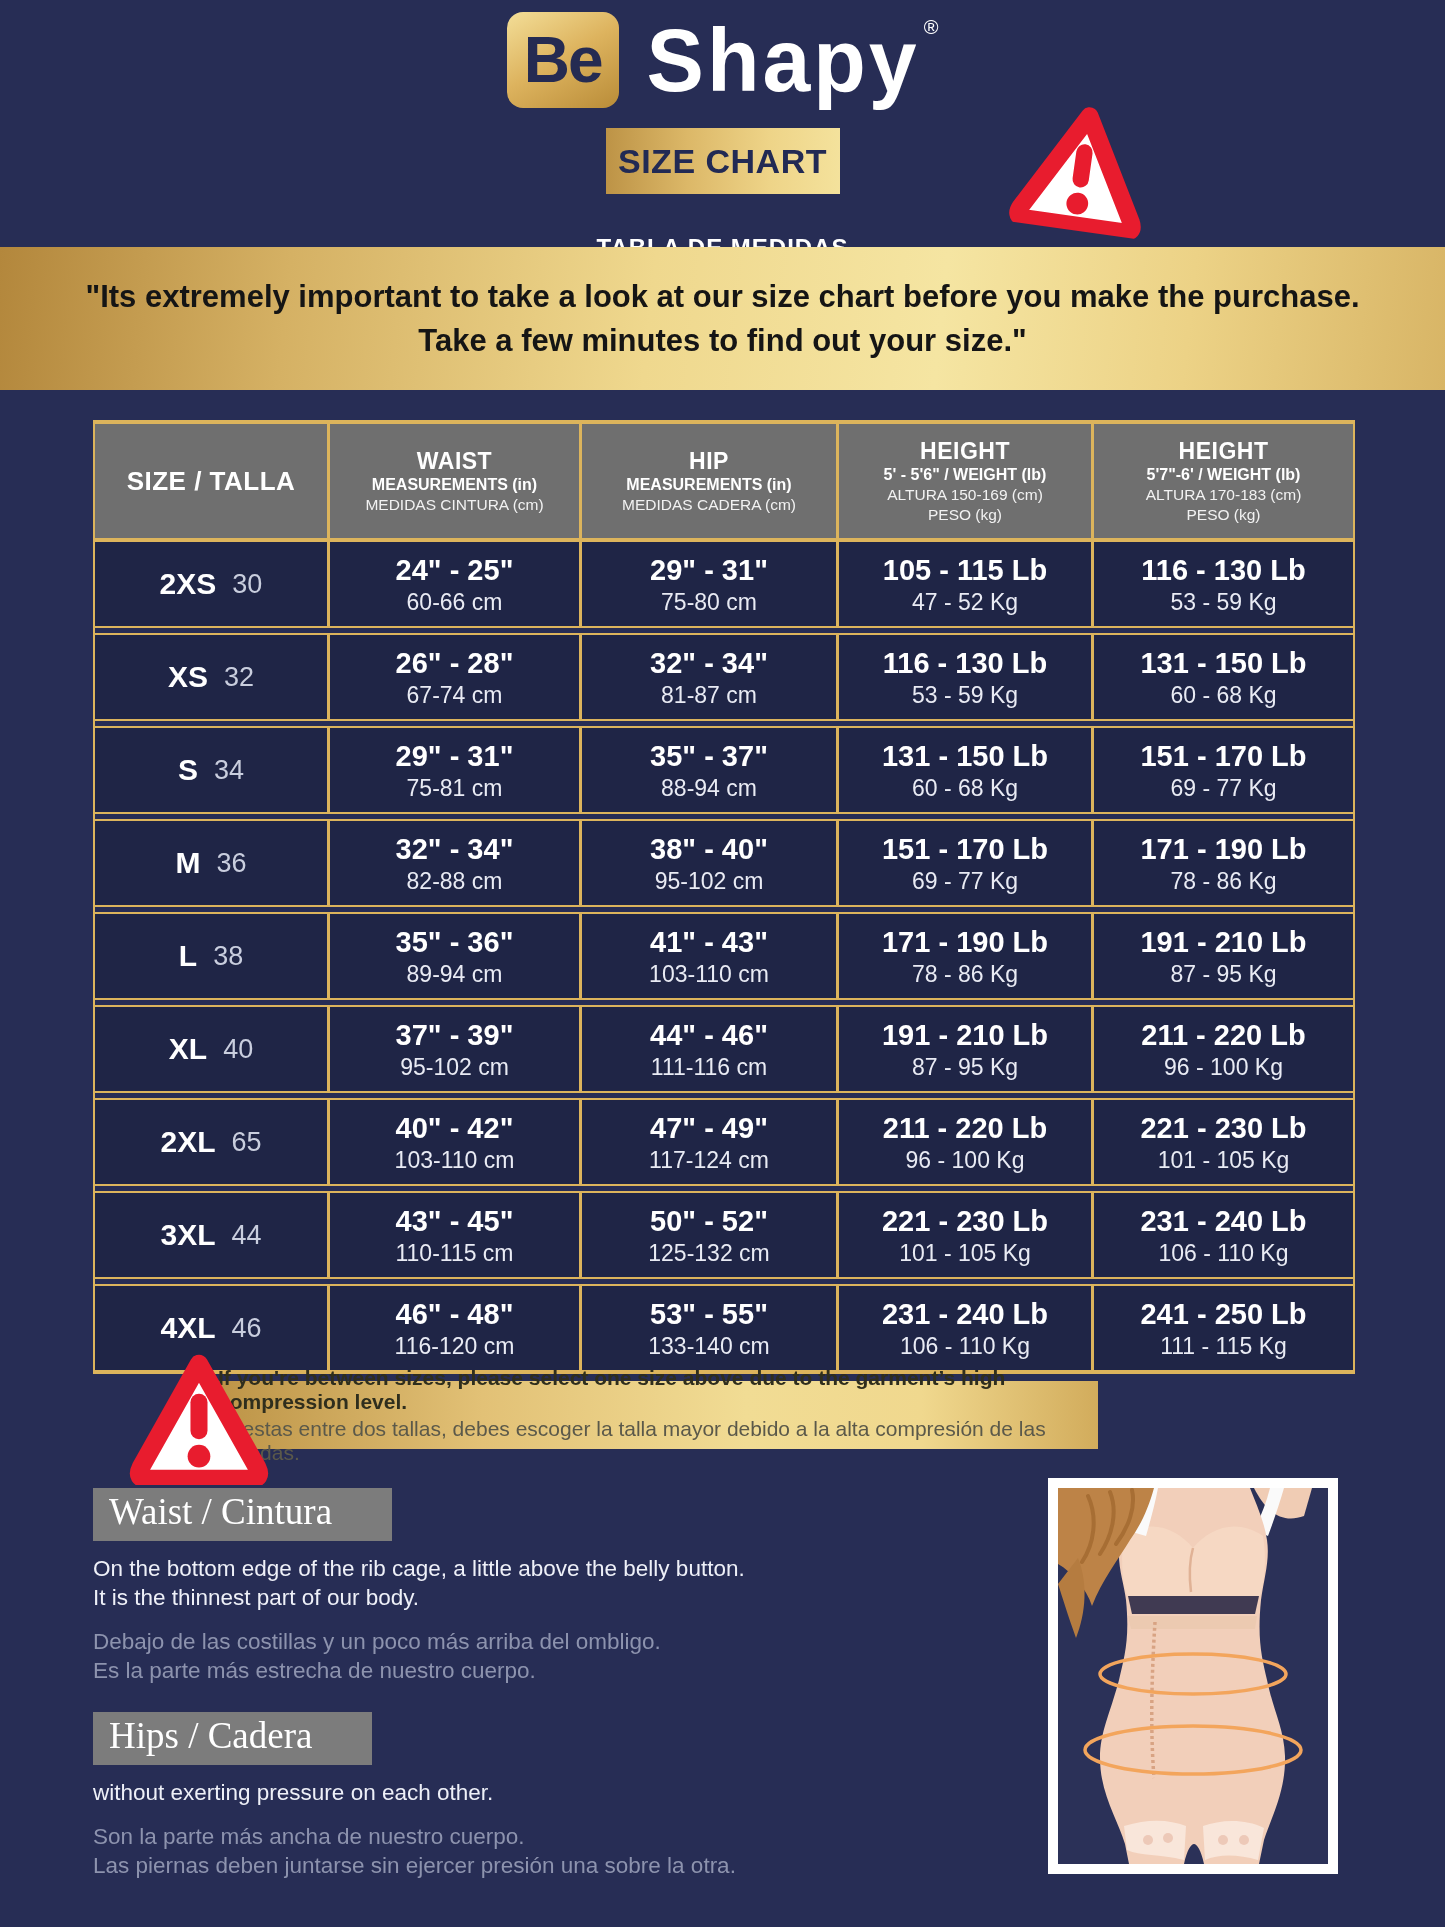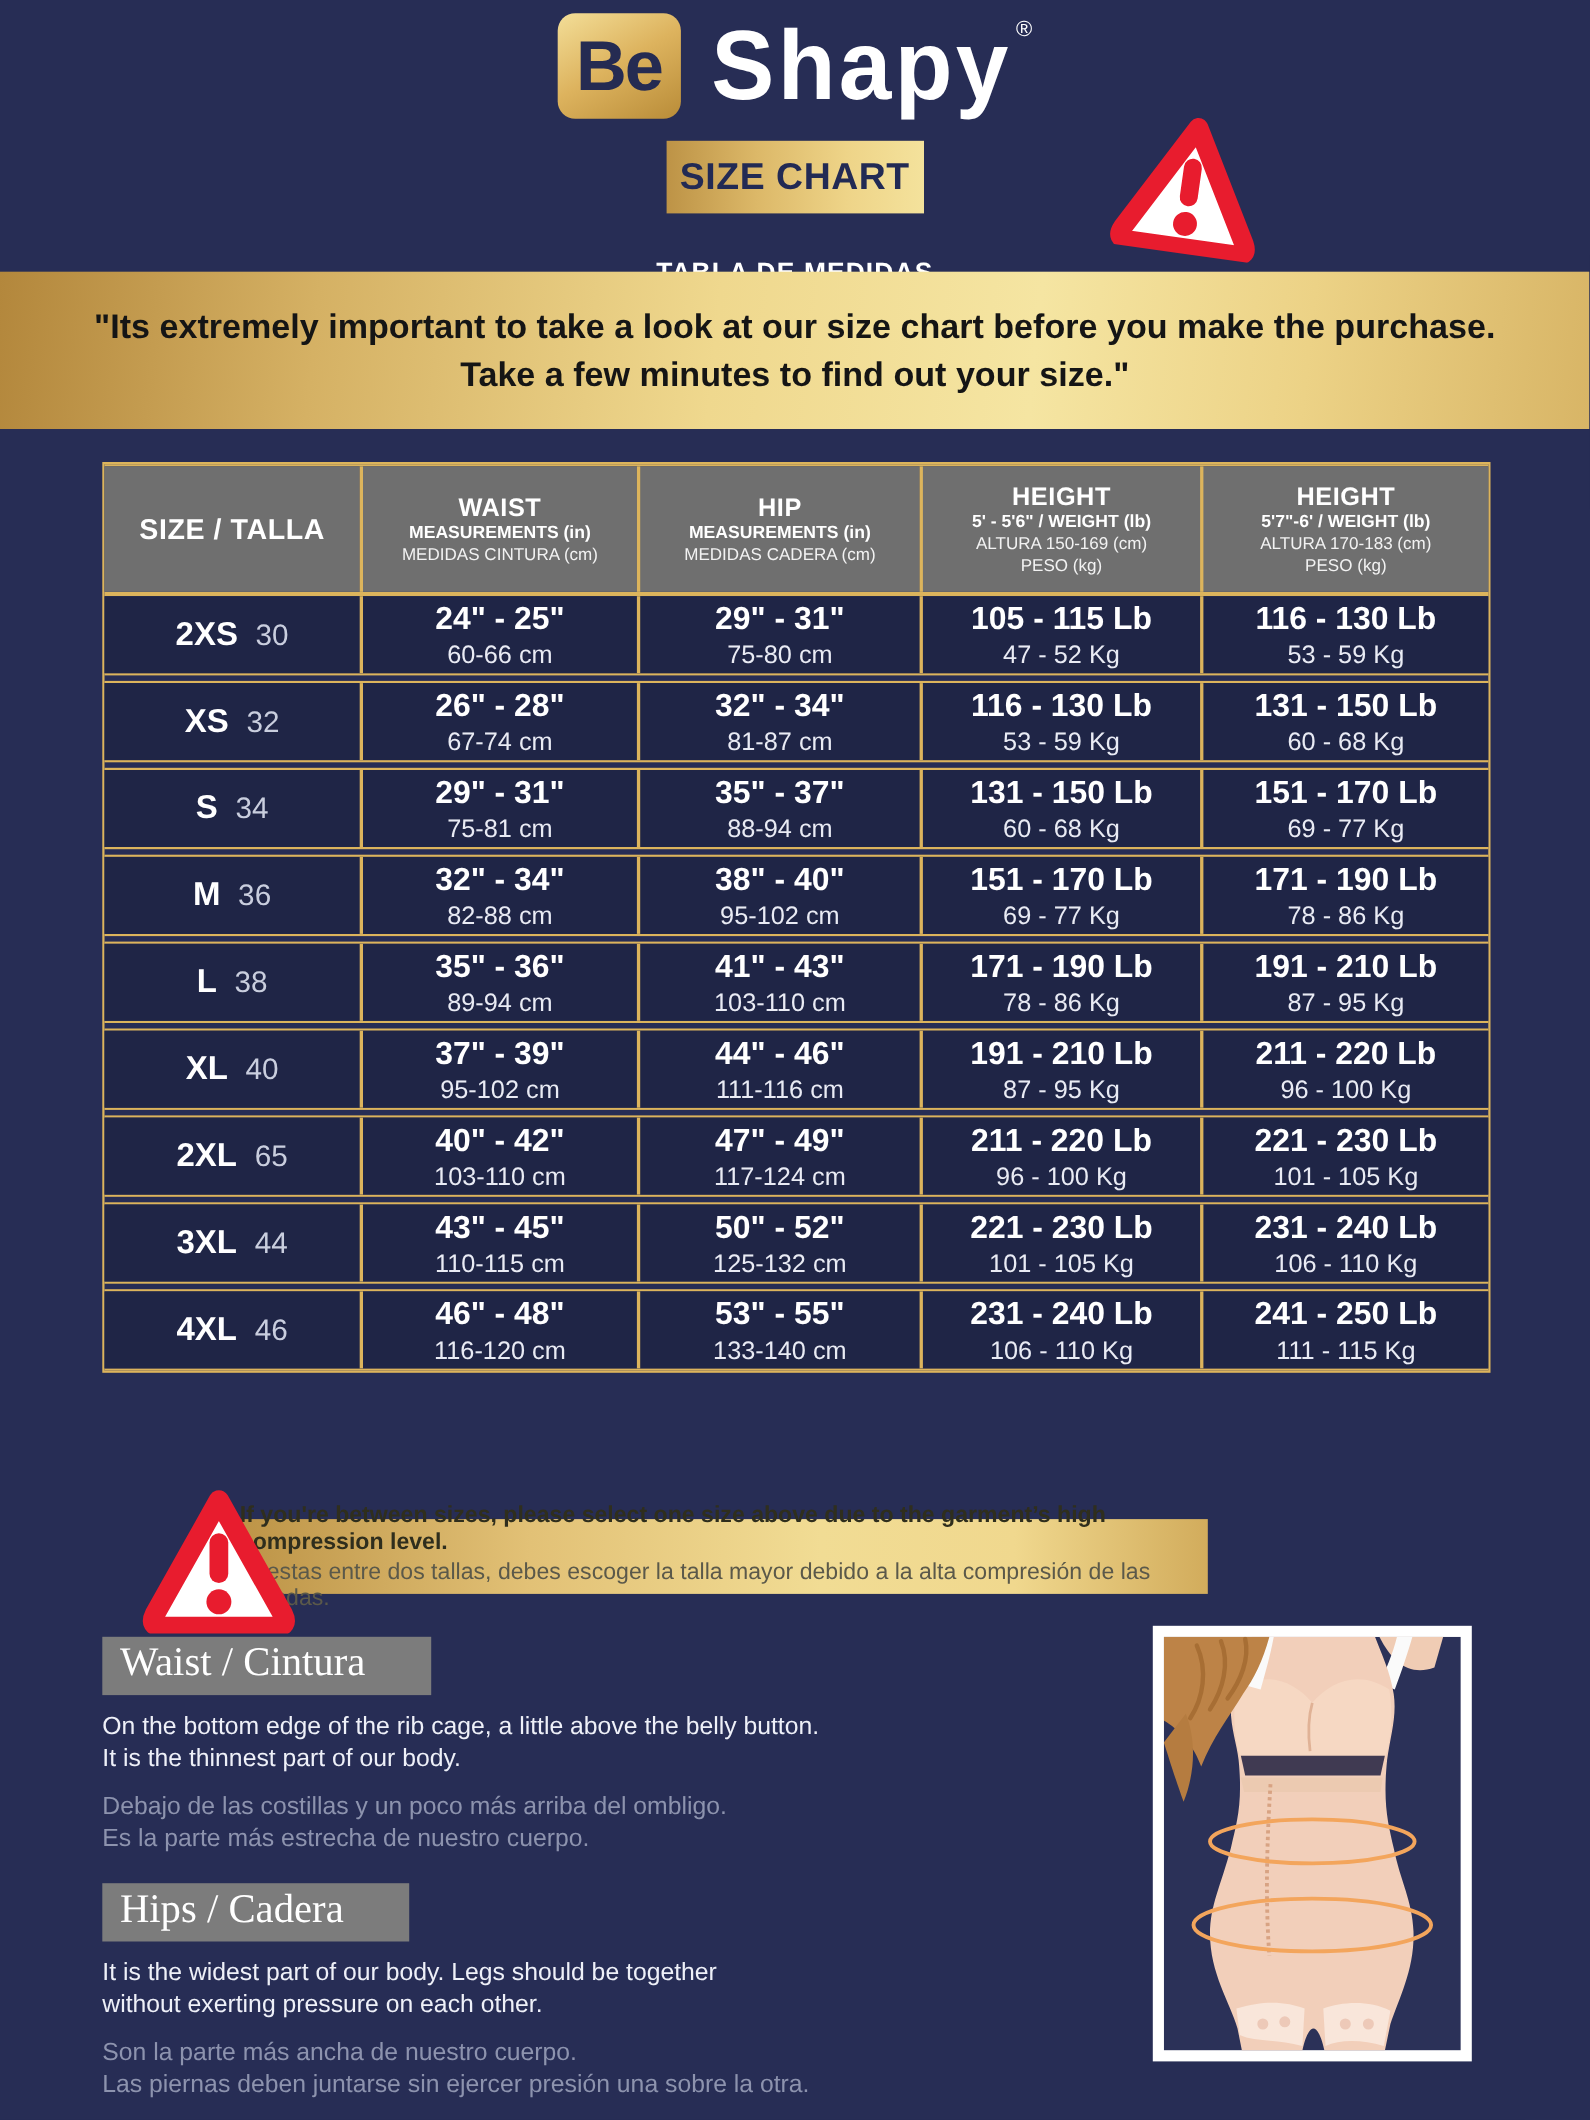--- a/index.html
+++ b/index.html
@@ -38,21 +38,21 @@
   
   .size-table { position:absolute; top:420px; left:93px; width:1262px;
     border:2px solid #dcb45c; background:#272d55; box-sizing:border-box; }
   .t-row { display:grid; grid-template-columns:232fr 252fr 257fr 255fr 262fr;
     border-top:2px solid #dcb45c; border-bottom:2px solid #dcb45c; }
   .t-row + .t-row { margin-top:5px; }
   .cell { background:#1f2546; border-left:3px solid #dcb45c;
     display:flex; flex-direction:column; align-items:center; justify-content:center; }
   .cell:first-child { border-left:none; }
   .header-row .cell { background:#6f6f6f; height:114px; }
-  .data-row .cell { height:70px; }
+  .data-row .cell { height:84px; }
   .h-title { font-size:23px; font-weight:bold; color:#ffffff; letter-spacing:0.5px; line-height:26px; }
   .h-title-big { font-size:26px; font-weight:bold; color:#ffffff; letter-spacing:0.5px; }
   .h-sub1 { font-size:16px; font-weight:bold; color:#ffffff; line-height:21px; }
   .h-sub2 { font-size:15.5px; font-weight:normal; color:#f2f2f2; line-height:20px; }
   .d-main { font-size:29px; font-weight:bold; color:#ffffff; line-height:32px; }
   .d-sub  { font-size:23px; font-weight:normal; color:#e9ebf4; line-height:26px; margin-top:3px; }
   .size-cell { flex-direction:row; gap:16px; }
   .size-label { font-size:30px; font-weight:bold; color:#ffffff; }
   .size-num   { font-size:27px; font-weight:normal; color:#c9cede; }
   
@@ -362,21 +362,20 @@
   </div>
   <div class="sec-es">
     <div>Debajo de las costillas y un poco más arriba del ombligo.</div>
     <div>Es la parte más estrecha de nuestro cuerpo.</div>
   </div>
 </div>
 
 <div class="info-section hips-section">
   <div class="section-title">Hips / Cadera</div>
   <div class="sec-en">
-    <div>It is the widest part of our body. Legs should be together</div>
     <div>without exerting pressure on each other.</div>
   </div>
   <div class="sec-es">
     <div>Son la parte más ancha de nuestro cuerpo.</div>
     <div>Las piernas deben juntarse sin ejercer presión una sobre la otra.</div>
   </div>
 </div>
 
 <div class="photo-frame">
   <svg viewBox="0 0 270 376" preserveAspectRatio="none">

